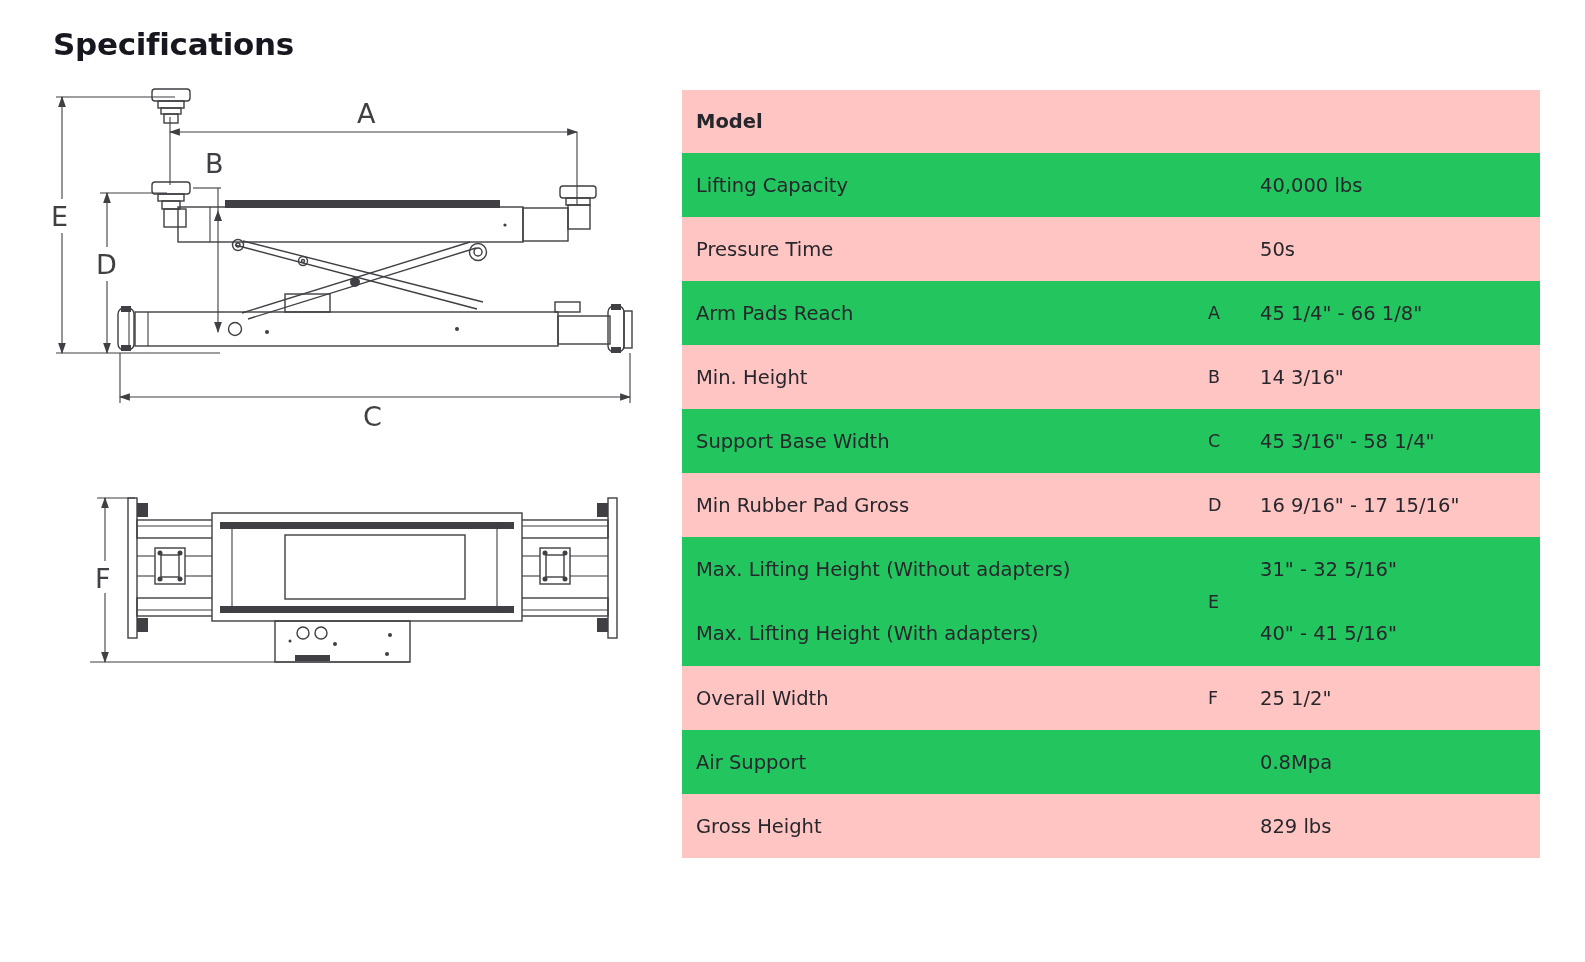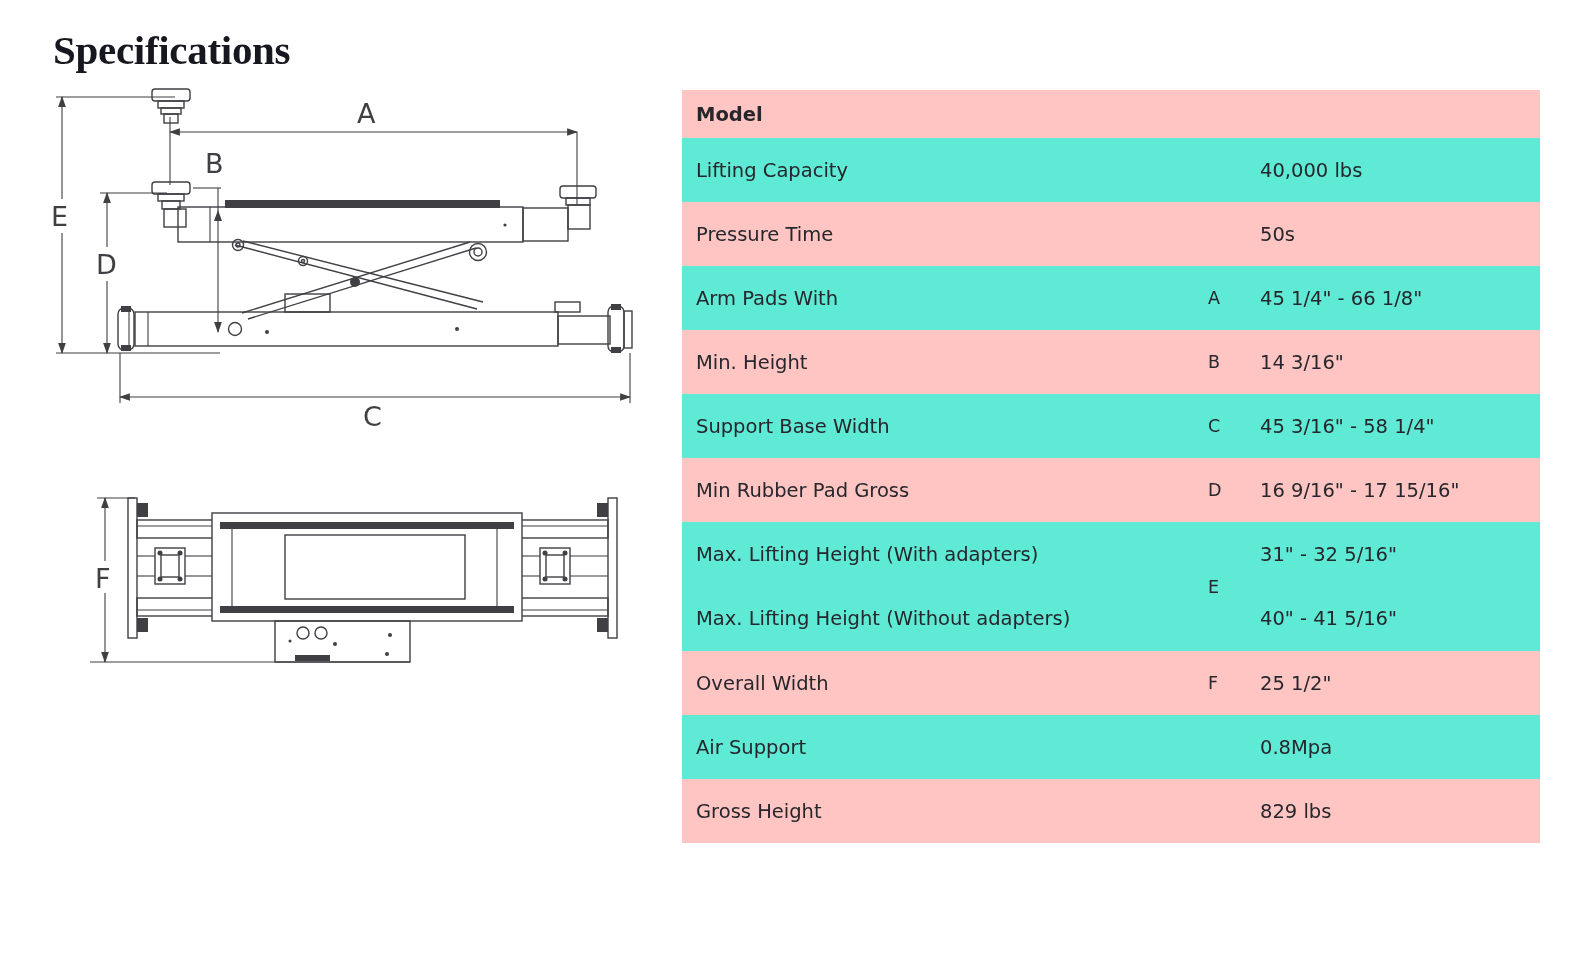--- a/index.html
+++ b/index.html
@@ -9,40 +9,40 @@
     --line:#3f3f44;
   }
   *{box-sizing:border-box;}
   html,body{margin:0;padding:0;}
   body{
     width:1585px;height:962px;background:#ffffff;position:relative;overflow:hidden;
     font-family:"DejaVu Sans","Liberation Sans",sans-serif;color:var(--text);
   }
   .page-title{
     position:absolute;left:53px;top:26px;margin:0;
-    font-size:41px;font-weight:800;letter-spacing:-0.3px;color:var(--title);font-family:Liberation Serif, serif;
+    font-size:31px;font-weight:800;letter-spacing:-0.3px;color:var(--title);
   }
   
   .diagram{position:absolute;color:var(--line);}
   #side-view{left:45px;top:85px;}
   #top-view{left:85px;top:458px;}
   svg{font-family:inherit;}
   svg text{fill:var(--line);font-size:27px;}
   .ln{stroke:currentColor;stroke-width:1.4;fill:none;}
   .thin{stroke:currentColor;stroke-width:1.1;fill:none;}
   .fillc{fill:currentColor;stroke:none;}
   .wht{fill:#ffffff;stroke:none;}
   
   .spec-table{
     position:absolute;left:682px;top:90px;width:858px;
     font-size:19.5px;color:var(--text);
   }
-  .trow{display:flex;align-items:center;height:64px;background:#5eead4;}
+  .trow{display:flex;align-items:center;height:64px;background:#22c55e;}
   .trow.pink{background:var(--row-pink);}
-  .trow.header{height:48px;font-weight:700;}
+  .trow.header{height:63px;font-weight:700;}
   .cell-label{width:526px;padding-left:14px;}
   .cell-letter{width:52px;font-size:17.5px;}
   .cell-value{flex:1;}
   .trow.double{height:129px;align-items:stretch;}
   .d-labels{width:526px;padding-left:14px;display:flex;flex-direction:column;}
   .d-values{flex:1;display:flex;flex-direction:column;}
   .d-labels span,.d-values span{height:64.5px;display:flex;align-items:center;}
   .trow.double .cell-letter{display:flex;align-items:center;}
 </style>
 </head>
@@ -251,21 +251,21 @@
     <span class="cell-value">40,000 lbs</span>
   </div>
 
   <div class="trow pink">
     <span class="cell-label">Pressure Time</span>
     <span class="cell-letter"></span>
     <span class="cell-value">50s</span>
   </div>
 
   <div class="trow">
-    <span class="cell-label">Arm Pads With</span>
+    <span class="cell-label">Arm Pads Reach</span>
     <span class="cell-letter">A</span>
     <span class="cell-value">45 1/4" - 66 1/8"</span>
   </div>
 
   <div class="trow pink">
     <span class="cell-label">Min. Height</span>
     <span class="cell-letter">B</span>
     <span class="cell-value">14 3/16"</span>
   </div>
 
@@ -276,22 +276,22 @@
   </div>
 
   <div class="trow pink">
     <span class="cell-label">Min Rubber Pad Gross</span>
     <span class="cell-letter">D</span>
     <span class="cell-value">16 9/16" - 17 15/16"</span>
   </div>
 
   <div class="trow double">
     <div class="d-labels">
+      <span>Max. Lifting Height (Without adapters)</span>
       <span>Max. Lifting Height (With adapters)</span>
-      <span>Max. Lifting Height (Without adapters)</span>
     </div>
     <span class="cell-letter">E</span>
     <div class="d-values">
       <span>31" - 32 5/16"</span>
       <span>40" - 41 5/16"</span>
     </div>
   </div>
 
   <div class="trow pink">
     <span class="cell-label">Overall Width</span>

